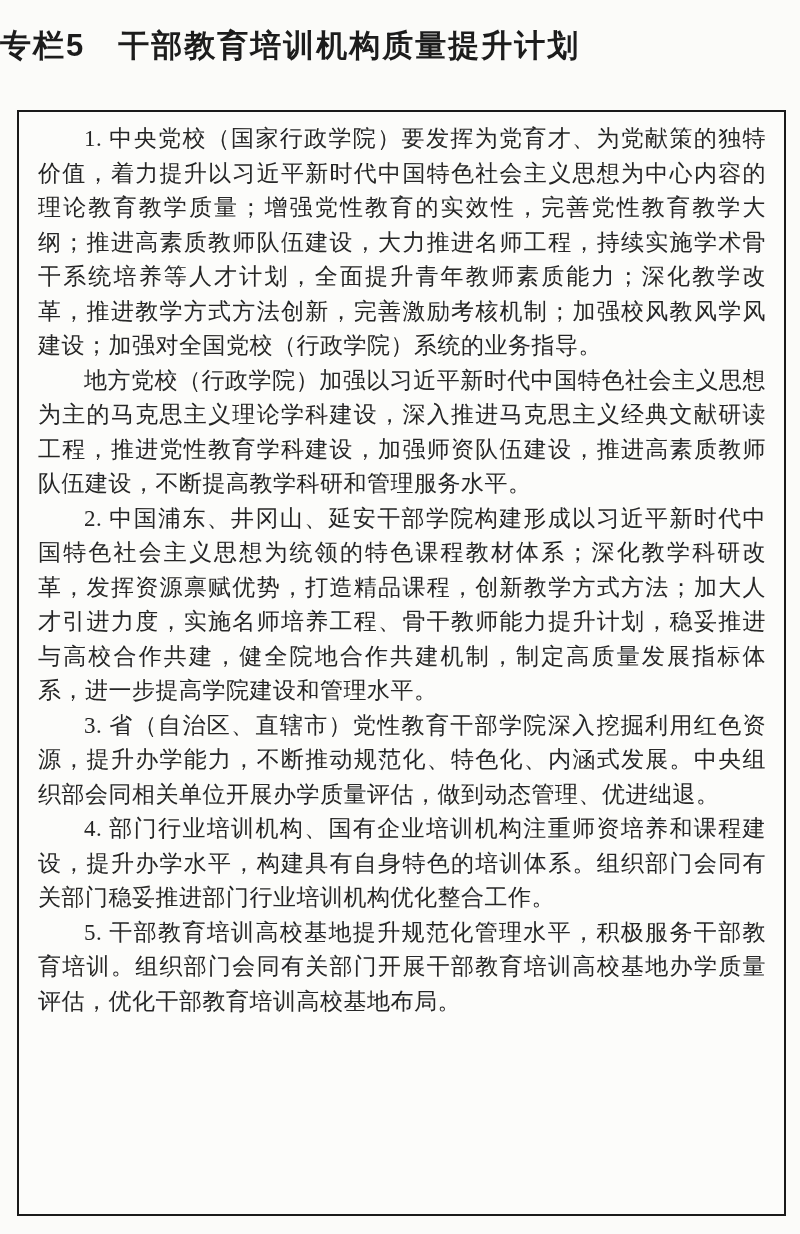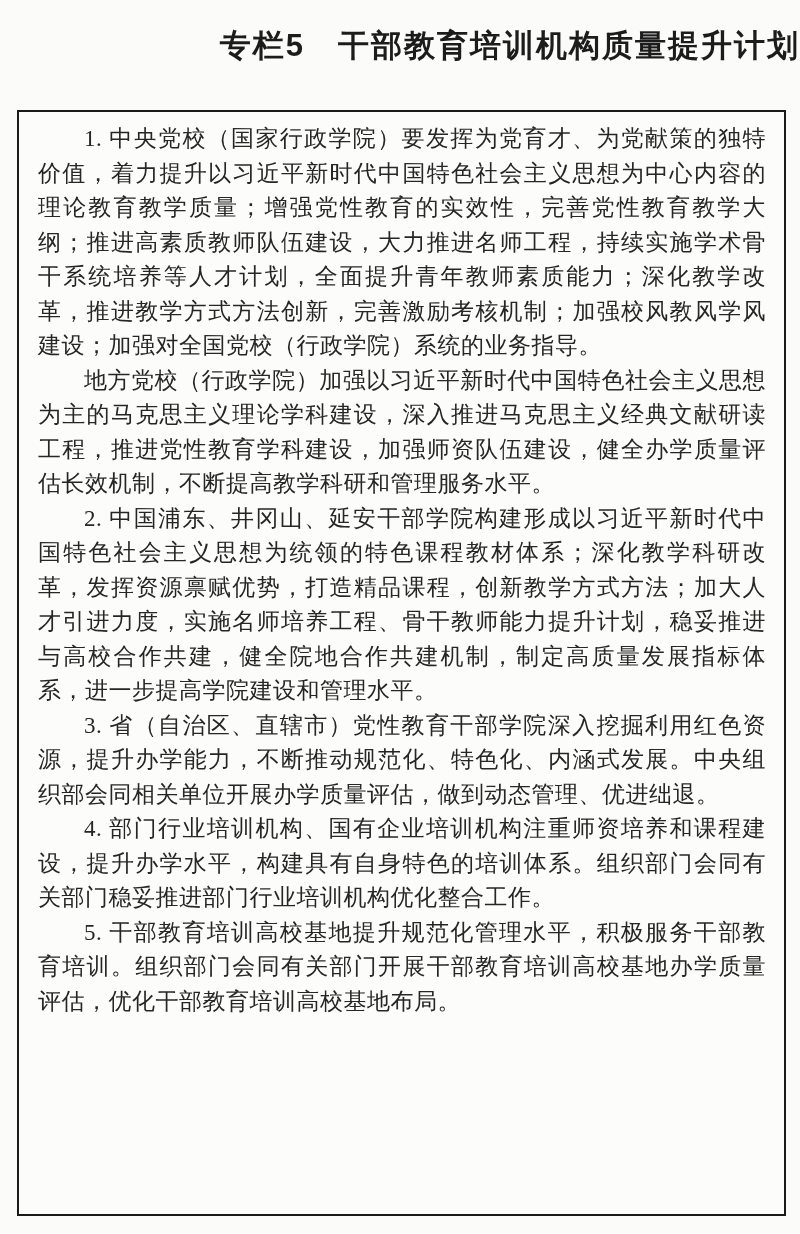--- a/index.html
+++ b/index.html
@@ -10,21 +10,21 @@
     width: 800px;
     height: 1234px;
     background: #fbfbf9;
     font-family: "Liberation Serif", serif;
     position: relative;
     overflow: hidden;
   }
   .page-title {
     margin: 0;
     padding-top: 25px;
-    text-align: right;
+    text-align: left;
     font-size: 31px;
     font-weight: bold;
     letter-spacing: 2px;
     color: #1c1c1c;
     font-family: "Liberation Sans", sans-serif;
   }
   .content-box {
     position: absolute;
     left: 17px;
     top: 110px;
@@ -47,19 +47,19 @@
   }
 </style>
 </head>
 <body>
 
 <div>
   <h1 class="page-title">专栏5　干部教育培训机构质量提升计划</h1>
 
   <div class="content-box">
     <p>1. 中央党校（国家行政学院）要发挥为党育才、为党献策的独特价值，着力提升以习近平新时代中国特色社会主义思想为中心内容的理论教育教学质量；增强党性教育的实效性，完善党性教育教学大纲；推进高素质教师队伍建设，大力推进名师工程，持续实施学术骨干系统培养等人才计划，全面提升青年教师素质能力；深化教学改革，推进教学方式方法创新，完善激励考核机制；加强校风教风学风建设；加强对全国党校（行政学院）系统的业务指导。</p>
-    <p>地方党校（行政学院）加强以习近平新时代中国特色社会主义思想为主的马克思主义理论学科建设，深入推进马克思主义经典文献研读工程，推进党性教育学科建设，加强师资队伍建设，健全办学质量评估长效机制，不断提高教学科研和管理服务水平。</p>
+    <p>地方党校（行政学院）加强以习近平新时代中国特色社会主义思想为主的马克思主义理论学科建设，深入推进马克思主义经典文献研读工程，推进党性教育学科建设，加强师资队伍建设，推进高素质教师队伍建设，不断提高教学科研和管理服务水平。</p>
     <p>2. 中国浦东、井冈山、延安干部学院构建形成以习近平新时代中国特色社会主义思想为统领的特色课程教材体系；深化教学科研改革，发挥资源禀赋优势，打造精品课程，创新教学方式方法；加大人才引进力度，实施名师培养工程、骨干教师能力提升计划，稳妥推进与高校合作共建，健全院地合作共建机制，制定高质量发展指标体系，进一步提高学院建设和管理水平。</p>
     <p>3. 省（自治区、直辖市）党性教育干部学院深入挖掘利用红色资源，提升办学能力，不断推动规范化、特色化、内涵式发展。中央组织部会同相关单位开展办学质量评估，做到动态管理、优进绌退。</p>
     <p>4. 部门行业培训机构、国有企业培训机构注重师资培养和课程建设，提升办学水平，构建具有自身特色的培训体系。组织部门会同有关部门稳妥推进部门行业培训机构优化整合工作。</p>
     <p>5. 干部教育培训高校基地提升规范化管理水平，积极服务干部教育培训。组织部门会同有关部门开展干部教育培训高校基地办学质量评估，优化干部教育培训高校基地布局。</p>
   </div>
 </div>
 
 </body></html>

